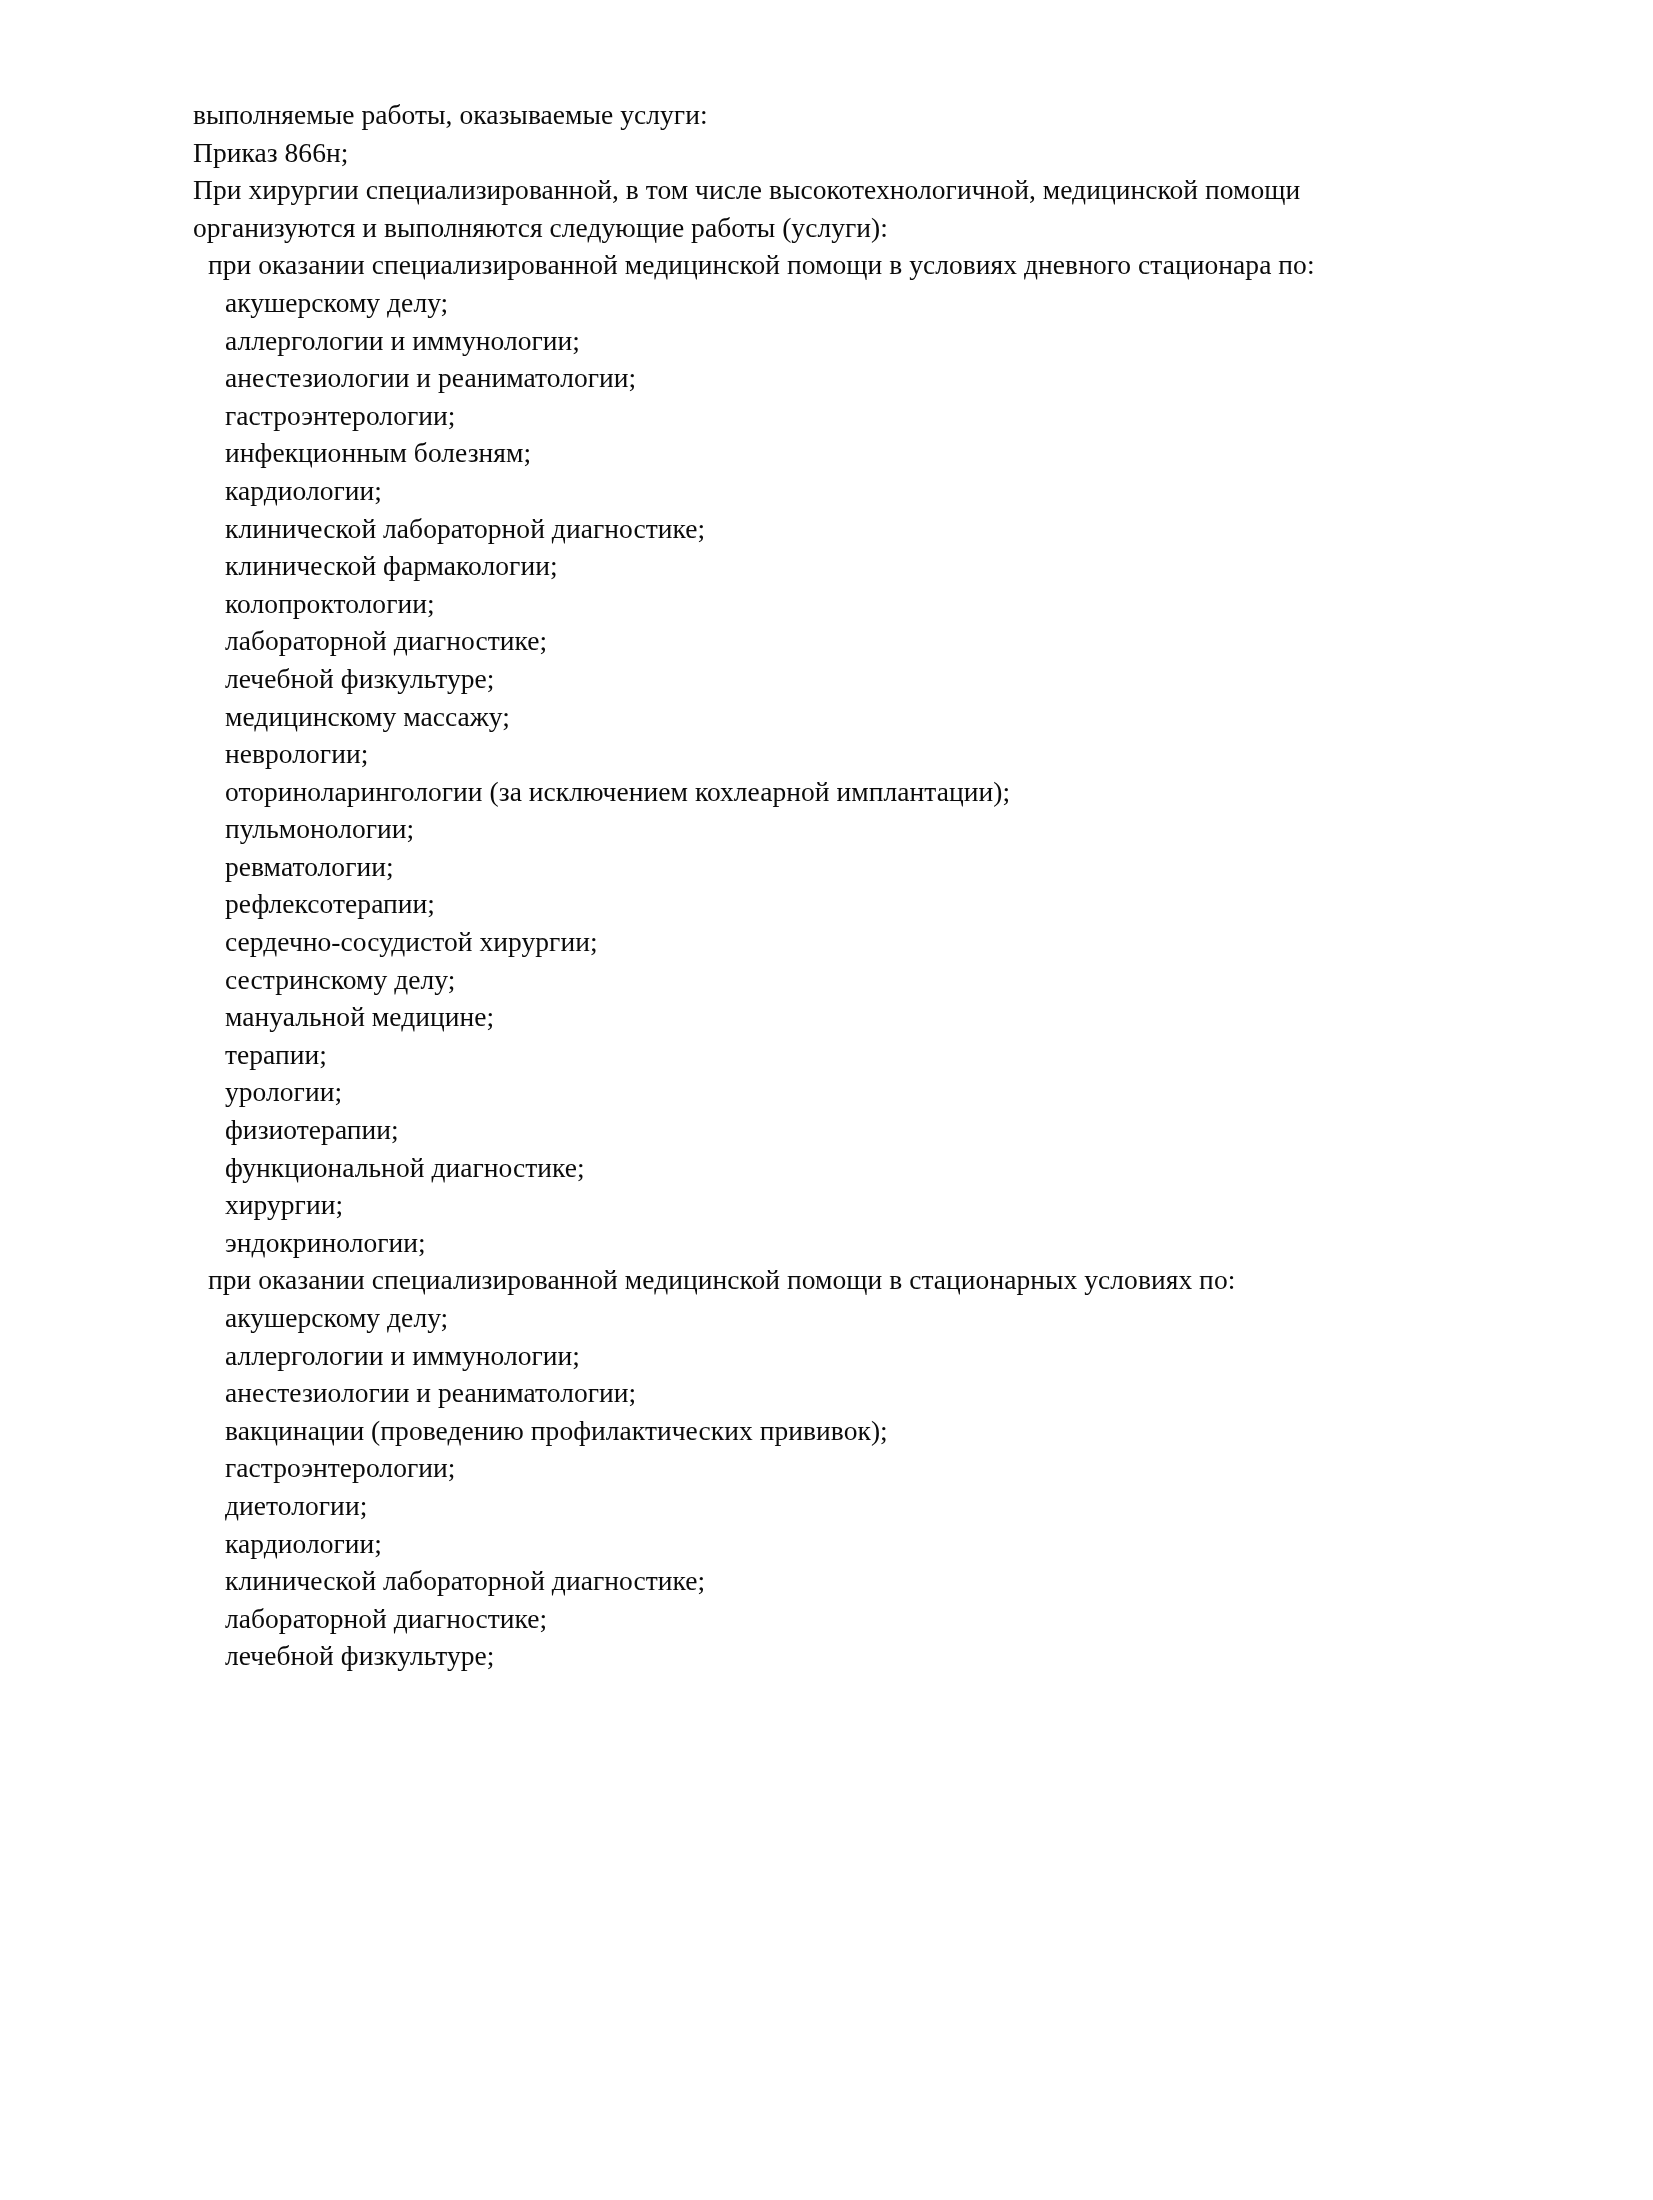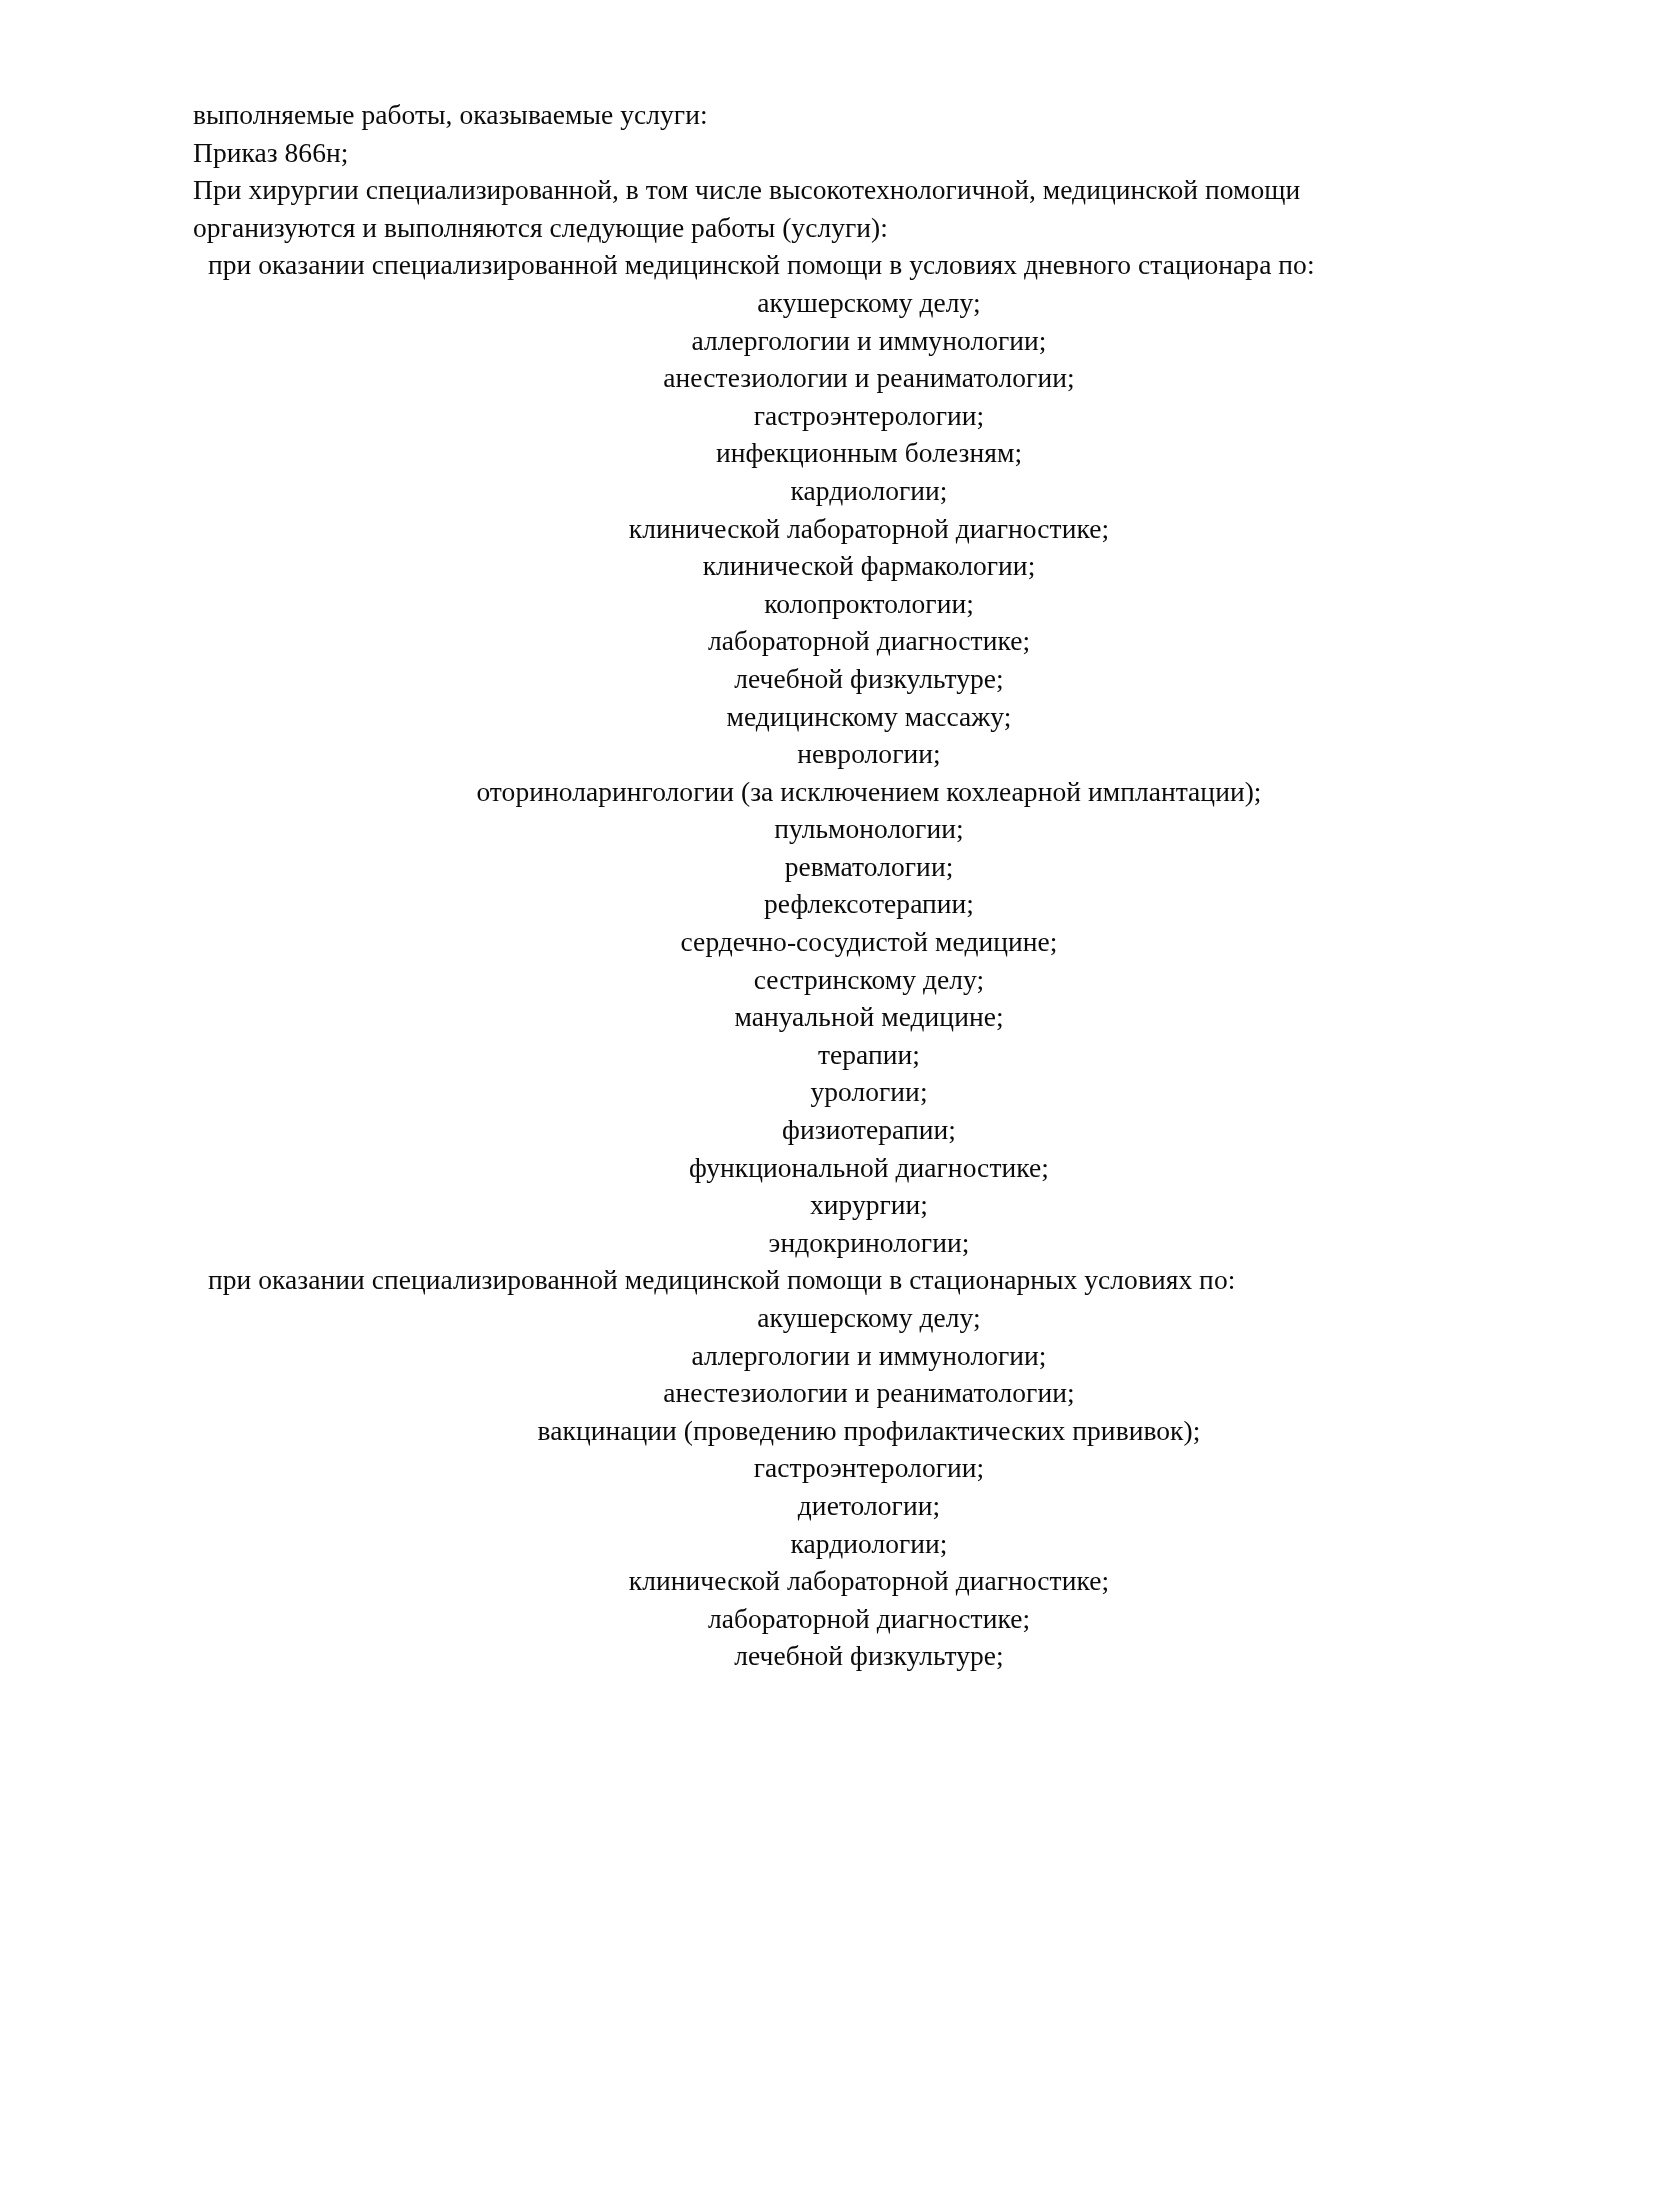--- a/index.html
+++ b/index.html
@@ -38,21 +38,21 @@
     font-size: 27.5px;
     line-height: 37.6px;
     white-space: pre;
     letter-spacing: 0.05px;
     color: #0b0b0b;
   }
 
   
   .lvl0 { padding-left: 0px; }
   .lvl1 { padding-left: 15px; }
-  .lvl2 { padding-left: 32px; text-align: center; }
+  .lvl2 { padding-left: 32px; }
 
 </style>
 </head>
 <body>
 
 <div class="page" style="background: rgb(255, 255, 255); border-radius: 20px;">
   <div class="doc-body" id="doc-body" style="color: rgb(11, 11, 11);">
       <div class="line lvl0">выполняемые работы, оказываемые услуги:</div>
       <div class="line lvl0">Приказ 866н;</div>
       <div class="line lvl0">При хирургии специализированной, в том числе высокотехнологичной, медицинской помощи</div>
@@ -68,21 +68,21 @@
       <div class="line lvl2">клинической фармакологии;</div>
       <div class="line lvl2">колопроктологии;</div>
       <div class="line lvl2">лабораторной диагностике;</div>
       <div class="line lvl2">лечебной физкультуре;</div>
       <div class="line lvl2">медицинскому массажу;</div>
       <div class="line lvl2">неврологии;</div>
       <div class="line lvl2">оториноларингологии (за исключением кохлеарной имплантации);</div>
       <div class="line lvl2">пульмонологии;</div>
       <div class="line lvl2">ревматологии;</div>
       <div class="line lvl2">рефлексотерапии;</div>
-      <div class="line lvl2">сердечно-сосудистой медицине;</div>
+      <div class="line lvl2">сердечно-сосудистой хирургии;</div>
       <div class="line lvl2">сестринскому делу;</div>
       <div class="line lvl2">мануальной медицине;</div>
       <div class="line lvl2">терапии;</div>
       <div class="line lvl2">урологии;</div>
       <div class="line lvl2">физиотерапии;</div>
       <div class="line lvl2">функциональной диагностике;</div>
       <div class="line lvl2">хирургии;</div>
       <div class="line lvl2">эндокринологии;</div>
       <div class="line lvl1">при оказании специализированной медицинской помощи в стационарных условиях по:</div>
       <div class="line lvl2">акушерскому делу;</div>

